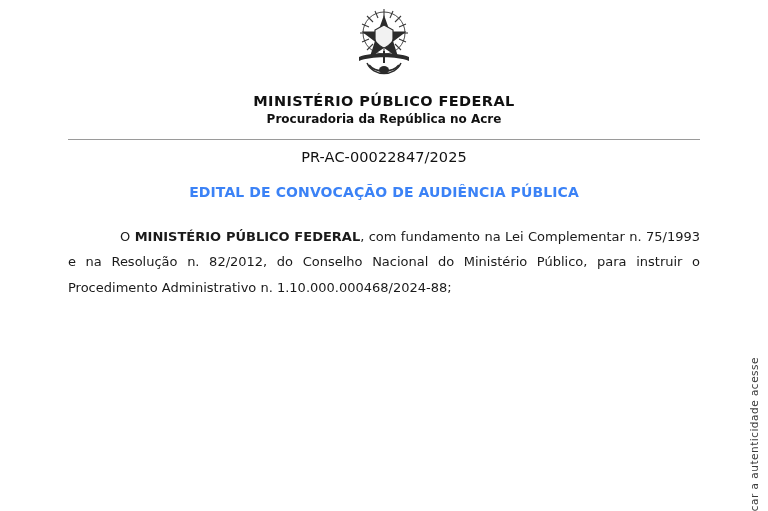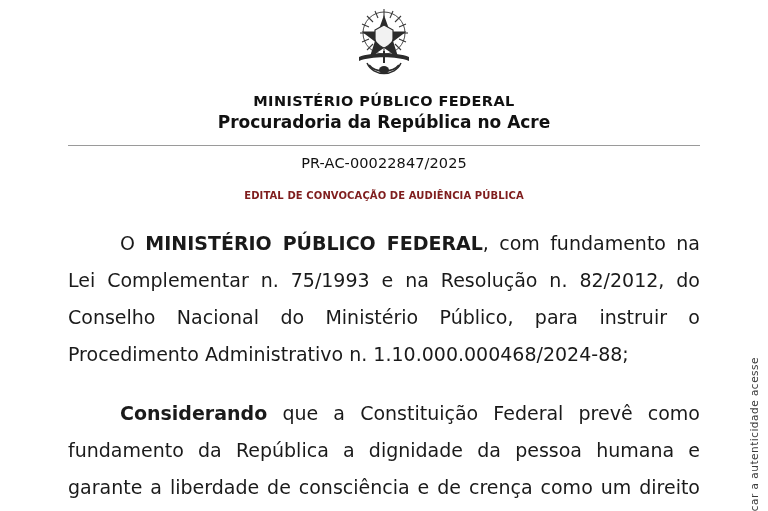--- a/index.html
+++ b/index.html
@@ -42,21 +42,21 @@
     text-align: center;
     font-weight: bold;
     font-size: 14.5px;
     letter-spacing: 0.4px;
     margin-top: 6px;
     color: #111;
   }
   .org-sub {
     text-align: center;
     font-weight: bold;
-    font-size: 17px;
+    font-size: 12px;
     margin-top: 3px;
     color: #111;
   }
 
   .rule {
     border: 0;
     border-top: 1px solid #9a9a9a;
     margin: 13px 0 0 0;
   }
 
@@ -67,32 +67,32 @@
     font-weight: 500;
     margin-top: 9px;
     letter-spacing: 0.1px;
     color: #111;
   }
 
   
   .doc-heading {
     text-align: center;
     font-weight: bold;
-    font-size: 10px;
+    font-size: 14px;
     margin-top: 19px;
     letter-spacing: 0.1px;
-    color: #7f1d1d;
+    color: #3b82f6;
   }
 
   
   .body-area {
     margin-top: 24px;
   }
   p.para {
-    font-size: 19px;
+    font-size: 13px;
     line-height: 1.95;
     text-align: justify;
     text-justify: inter-word;
     margin: 0 0 22px 0;
     text-indent: 52px;
     color: #1a1a1a;
   }
   p.para:last-child {
     margin-bottom: 0;
   }
@@ -172,20 +172,19 @@
   <div class="org-sub">Procuradoria da República no Acre</div>
 
   <hr class="rule">
 
   <div class="doc-number">PR-AC-00022847/2025</div>
 
   <div class="doc-heading">EDITAL DE CONVOCAÇÃO DE AUDIÊNCIA PÚBLICA</div>
 
   <div class="body-area">
     <p class="para"><span>O </span><span class="b">MINISTÉRIO PÚBLICO FEDERAL</span><span>, com fundamento na Lei Complementar n. 75/1993 e na Resolução n. 82/2012, do Conselho Nacional do Ministério Público, para instruir o Procedimento Administrativo n. 1.10.000.000468/2024-88;</span></p>
-    <p class="para"><span class="b">Considerando</span><span> que a Constituição Federal prevê como fundamento da República a dignidade da pessoa humana e garante a liberdade de consciência e de crença como um direito fundamental (art. 5°, VI, CF);</span></p>
   </div>
 
   <div class="side-stamp">
     <span>car a autenticidade acesse</span>
   </div>
 
 </div>
 
 </body></html>

